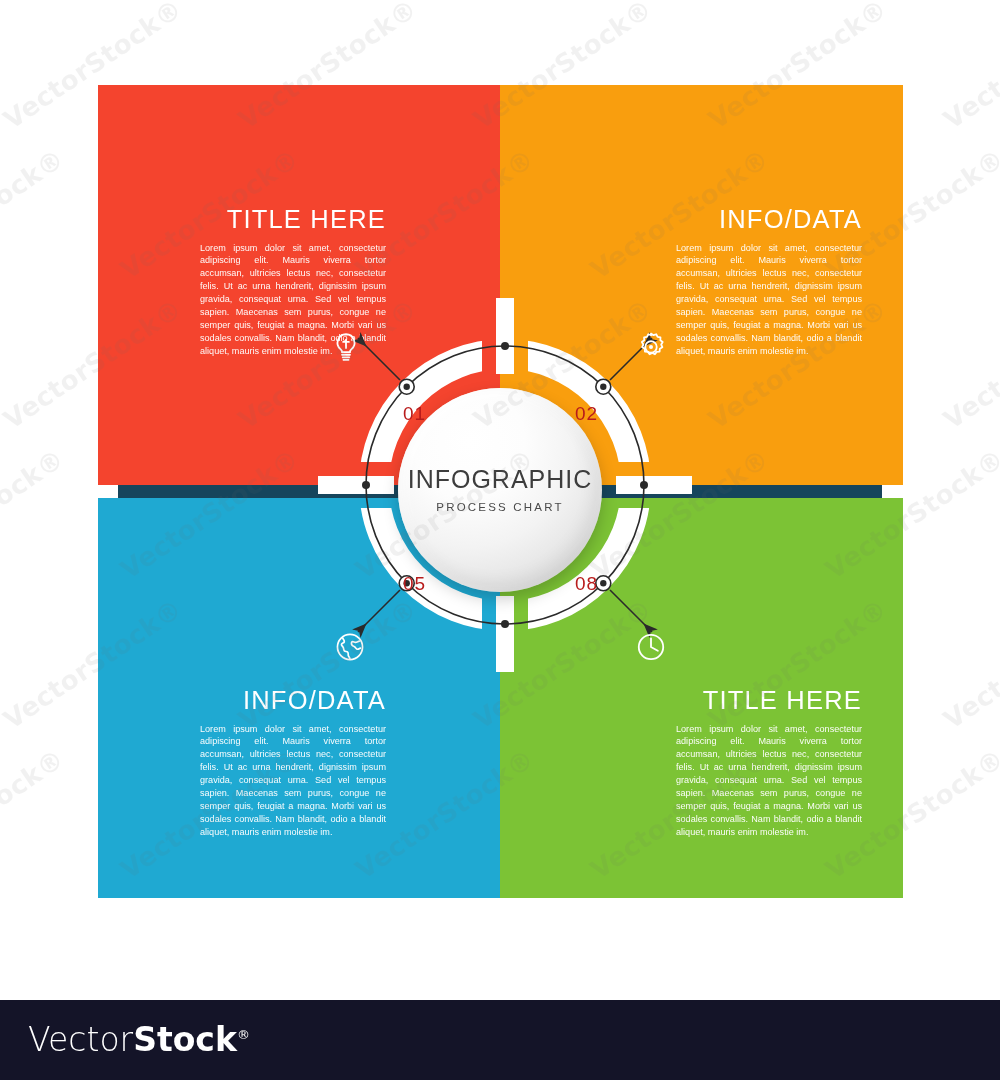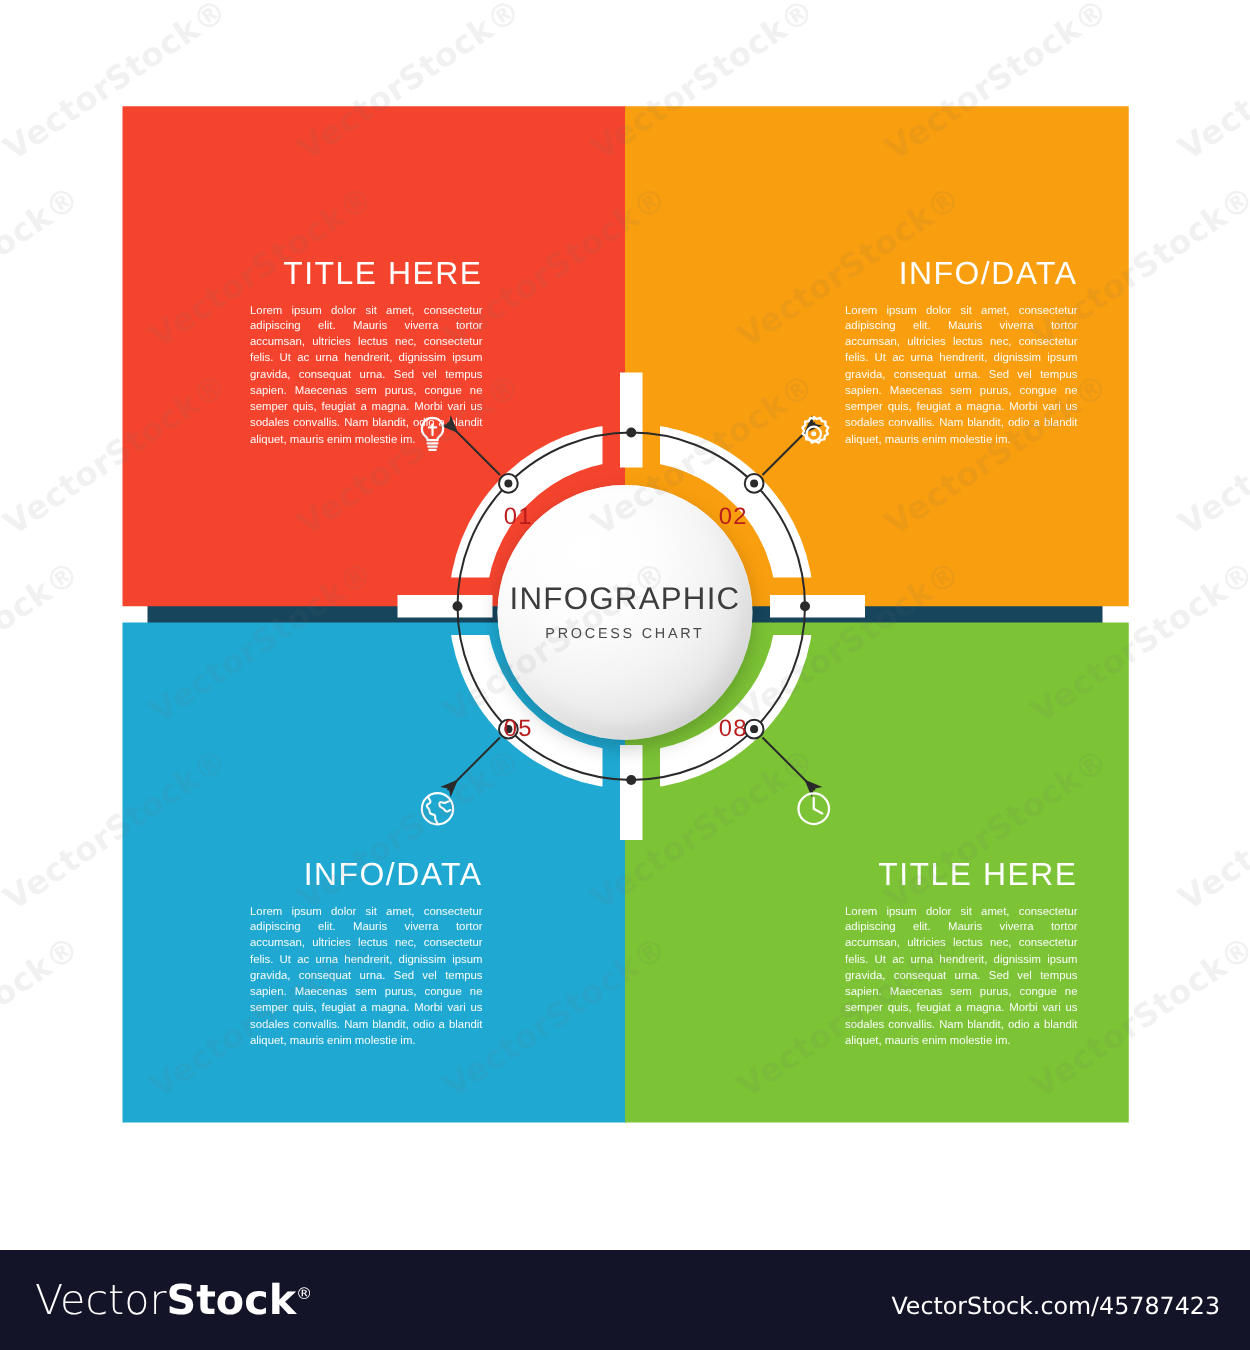--- a/index.html
+++ b/index.html
@@ -377,16 +377,15 @@
       <div class="wm-text" style="left: 938px; top: 710px;">VectorStock®</div>
       <div class="wm-text" style="left: -120px; top: 860px;">VectorStock®</div>
       <div class="wm-text" style="left: 115px; top: 860px;">VectorStock®</div>
       <div class="wm-text" style="left: 350px; top: 860px;">VectorStock®</div>
       <div class="wm-text" style="left: 585px; top: 860px;">VectorStock®</div>
       <div class="wm-text" style="left: 820px; top: 860px;">VectorStock®</div>
     </div>
 
   <div id="footer-bar">
     <div id="vs-logo"><span class="vs-light">Vector</span><span class="vs-bold">Stock</span><span class="vs-reg">®</span></div>
-    <div id="vs-url">VectorStock.com/45787423</div>
   </div>
 
 </div>
 
 </body></html>

